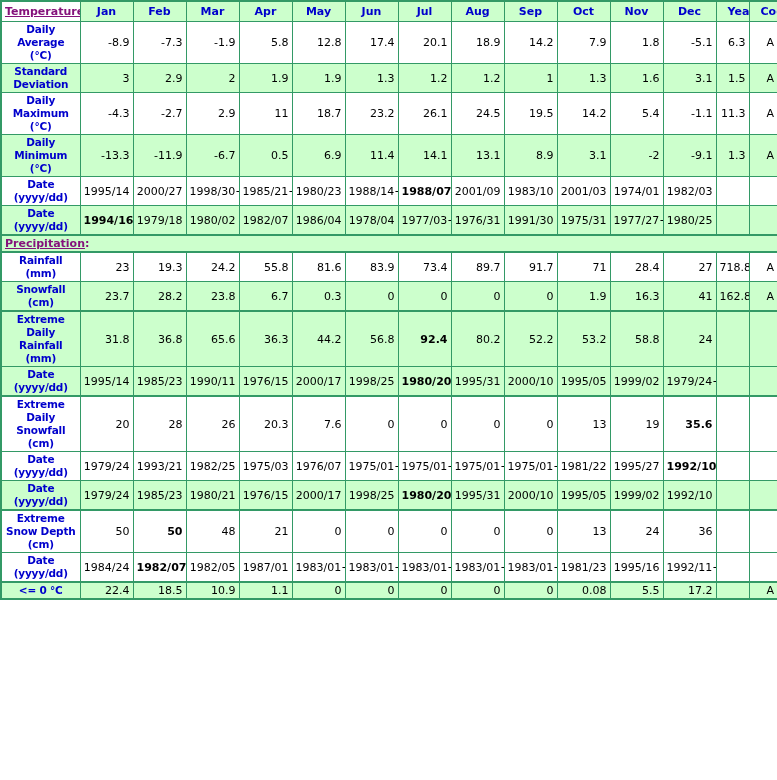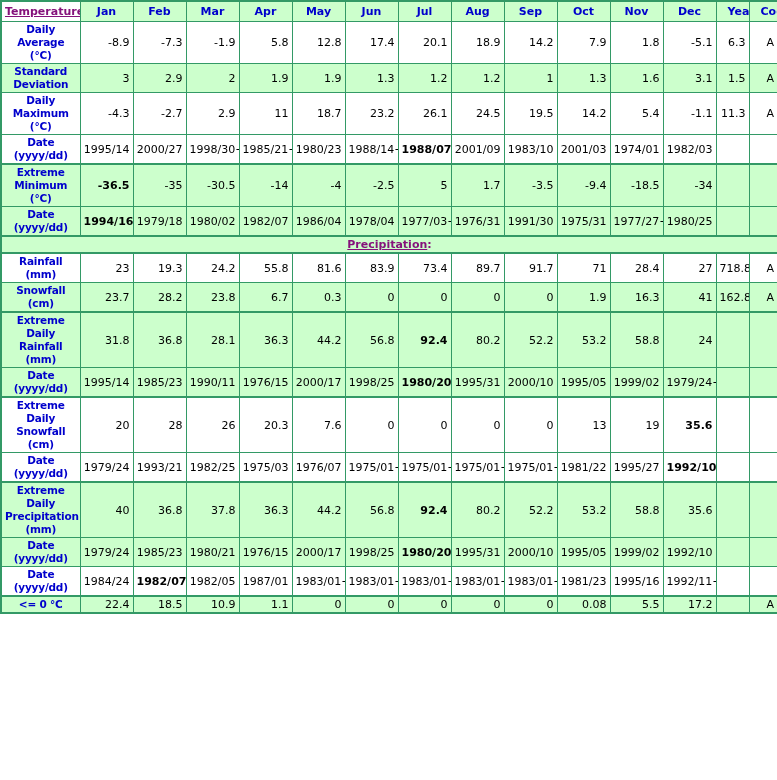--- a/index.html
+++ b/index.html
@@ -25,21 +25,21 @@
   th.month-h{
     color:var(--blue);font-weight:bold;text-align:center;
     background:var(--green);font-size:11px;padding:1px 11px;
   }
   th.corner{background:var(--white);text-align:left;}
   .row-label{
     color:var(--blue);font-weight:bold;text-align:center;
     font-size:10.5px;line-height:13px;letter-spacing:-0.2px;margin-top:12px;
   }
   .section-label{
-    color:var(--maroon);font-weight:bold;text-align:center;font-size:11px;
+    color:var(--maroon);font-weight:bold;text-align:left;font-size:11px;
   }
   .section-label u, th.corner u{text-decoration:underline;}
   .num{text-align:right;font-family:"DejaVu Sans","Liberation Sans",sans-serif;}
   tr.green td, tr.green th{background:var(--green);}
   tr.white td, tr.white th{background:var(--white);}
   tr.thick-top td, tr.thick-top th{border-top:2px solid var(--border);}
   td.bold{font-weight:bold;}
 </style>
 </head>
 <body>
@@ -126,51 +126,51 @@
         <td class="num">23.2</td>
         <td class="num">26.1</td>
         <td class="num">24.5</td>
         <td class="num">19.5</td>
         <td class="num">14.2</td>
         <td class="num">5.4</td>
         <td class="num">-1.1</td>
         <td class="num">11.3</td>
         <td class="num">A</td>
       </tr>
+      <tr class="green">
+        <td class="row-label">Daily Minimum (°C)</td>
+        <td class="num">-13.3</td>
+        <td class="num">-11.9</td>
+        <td class="num">-6.7</td>
+        <td class="num">0.5</td>
+        <td class="num">6.9</td>
+        <td class="num">11.4</td>
+        <td class="num">14.1</td>
+        <td class="num">13.1</td>
+        <td class="num">8.9</td>
+        <td class="num">3.1</td>
+        <td class="num">-2</td>
+        <td class="num">-9.1</td>
+        <td class="num">1.3</td>
+        <td class="num">A</td>
+      </tr>
       <tr class="white">
         <td class="row-label">Date (yyyy/dd)</td>
         <td class="num">1995/14</td>
         <td class="num">2000/27</td>
         <td class="num">1998/30+</td>
         <td class="num">1985/21+</td>
         <td class="num">1980/23</td>
         <td class="num">1988/14+</td>
         <td class="num bold">1988/07</td>
         <td class="num">2001/09</td>
         <td class="num">1983/10</td>
         <td class="num">2001/03</td>
         <td class="num">1974/01</td>
         <td class="num">1982/03</td>
-        <td class="num"></td>
-        <td class="num"></td>
-      </tr>
-      <tr class="thick-top green">
-        <td class="row-label">Extreme Minimum (°C)</td>
-        <td class="num bold">-36.5</td>
-        <td class="num">-35</td>
-        <td class="num">-30.5</td>
-        <td class="num">-14</td>
-        <td class="num">-4</td>
-        <td class="num">-2.5</td>
-        <td class="num">5</td>
-        <td class="num">1.7</td>
-        <td class="num">-3.5</td>
-        <td class="num">-9.4</td>
-        <td class="num">-18.5</td>
-        <td class="num">-34</td>
         <td class="num"></td>
         <td class="num"></td>
       </tr>
       <tr class="green">
         <td class="row-label">Date (yyyy/dd)</td>
         <td class="num bold">1994/16</td>
         <td class="num">1979/18</td>
         <td class="num">1980/02</td>
         <td class="num">1982/07</td>
         <td class="num">1986/04</td>
@@ -218,21 +218,21 @@
         <td class="num">1.9</td>
         <td class="num">16.3</td>
         <td class="num">41</td>
         <td class="num">162.8</td>
         <td class="num">A</td>
       </tr>
       <tr class="thick-top green">
         <td class="row-label">Extreme Daily Rainfall (mm)</td>
         <td class="num">31.8</td>
         <td class="num">36.8</td>
-        <td class="num">28.1</td>
+        <td class="num">65.6</td>
         <td class="num">36.3</td>
         <td class="num">44.2</td>
         <td class="num">56.8</td>
         <td class="num bold">92.4</td>
         <td class="num">80.2</td>
         <td class="num">52.2</td>
         <td class="num">53.2</td>
         <td class="num">58.8</td>
         <td class="num">24</td>
         <td class="num"></td>
@@ -282,54 +282,54 @@
         <td class="num">1975/01+</td>
         <td class="num">1975/01+</td>
         <td class="num">1975/01+</td>
         <td class="num">1975/01+</td>
         <td class="num">1981/22</td>
         <td class="num">1995/27</td>
         <td class="num bold">1992/10</td>
         <td class="num"></td>
         <td class="num"></td>
       </tr>
-      <tr class="thick-top green">
-        <td class="row-label">Extreme Daily Precipitation (mm)</td>
-        <td class="num">40</td>
-        <td class="num">36.8</td>
-        <td class="num">37.8</td>
-        <td class="num">36.3</td>
-        <td class="num">44.2</td>
-        <td class="num">56.8</td>
-        <td class="num bold">92.4</td>
-        <td class="num">80.2</td>
-        <td class="num">52.2</td>
-        <td class="num">53.2</td>
-        <td class="num">58.8</td>
-        <td class="num">35.6</td>
-        <td class="num"></td>
-        <td class="num"></td>
-      </tr>
       <tr class="green">
         <td class="row-label">Date (yyyy/dd)</td>
         <td class="num">1979/24</td>
         <td class="num">1985/23</td>
         <td class="num">1980/21</td>
         <td class="num">1976/15</td>
         <td class="num">2000/17</td>
         <td class="num">1998/25</td>
         <td class="num bold">1980/20</td>
         <td class="num">1995/31</td>
         <td class="num">2000/10</td>
         <td class="num">1995/05</td>
         <td class="num">1999/02</td>
         <td class="num">1992/10</td>
         <td class="num"></td>
         <td class="num"></td>
       </tr>
+      <tr class="thick-top white">
+        <td class="row-label">Extreme Snow Depth (cm)</td>
+        <td class="num">50</td>
+        <td class="num bold">50</td>
+        <td class="num">48</td>
+        <td class="num">21</td>
+        <td class="num">0</td>
+        <td class="num">0</td>
+        <td class="num">0</td>
+        <td class="num">0</td>
+        <td class="num">0</td>
+        <td class="num">13</td>
+        <td class="num">24</td>
+        <td class="num">36</td>
+        <td class="num"></td>
+        <td class="num"></td>
+      </tr>
       <tr class="white">
         <td class="row-label">Date (yyyy/dd)</td>
         <td class="num">1984/24</td>
         <td class="num bold">1982/07</td>
         <td class="num">1982/05</td>
         <td class="num">1987/01</td>
         <td class="num">1983/01+</td>
         <td class="num">1983/01+</td>
         <td class="num">1983/01+</td>
         <td class="num">1983/01+</td>

